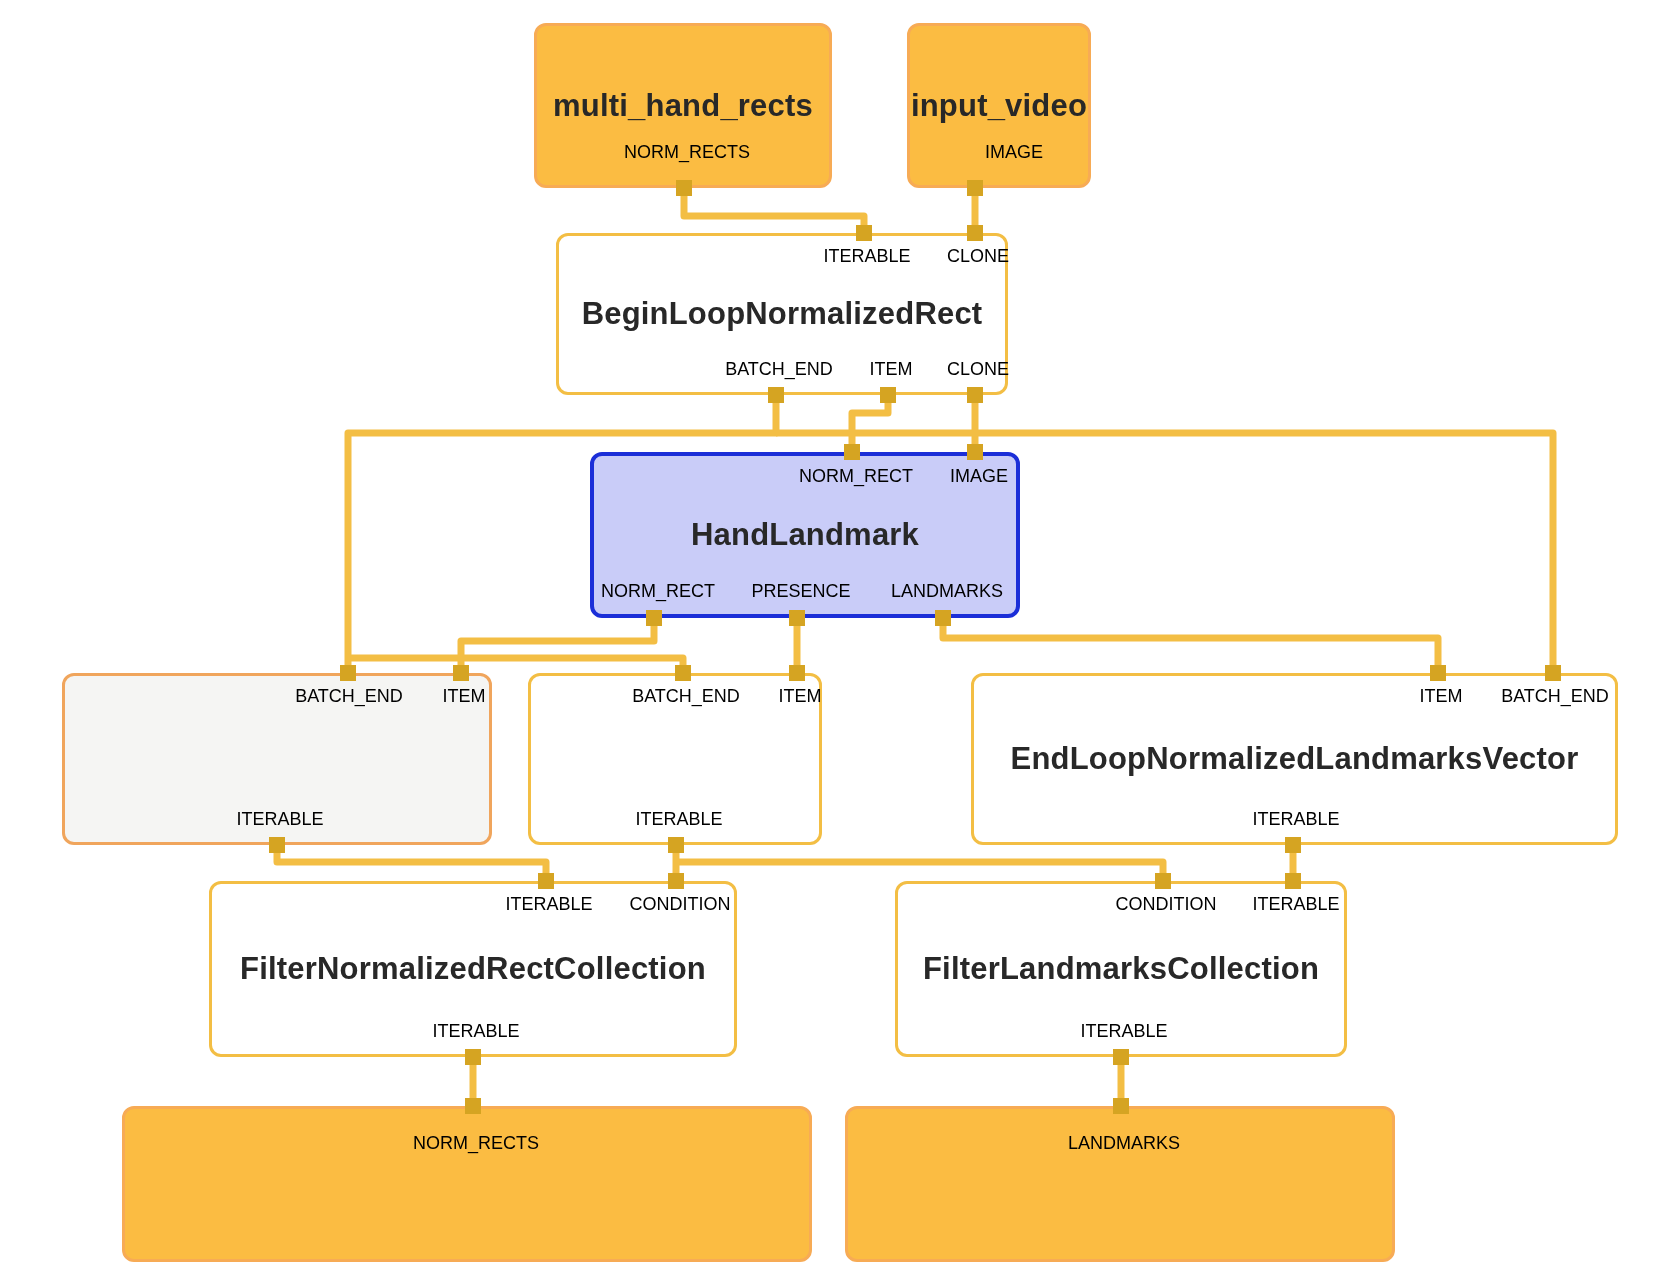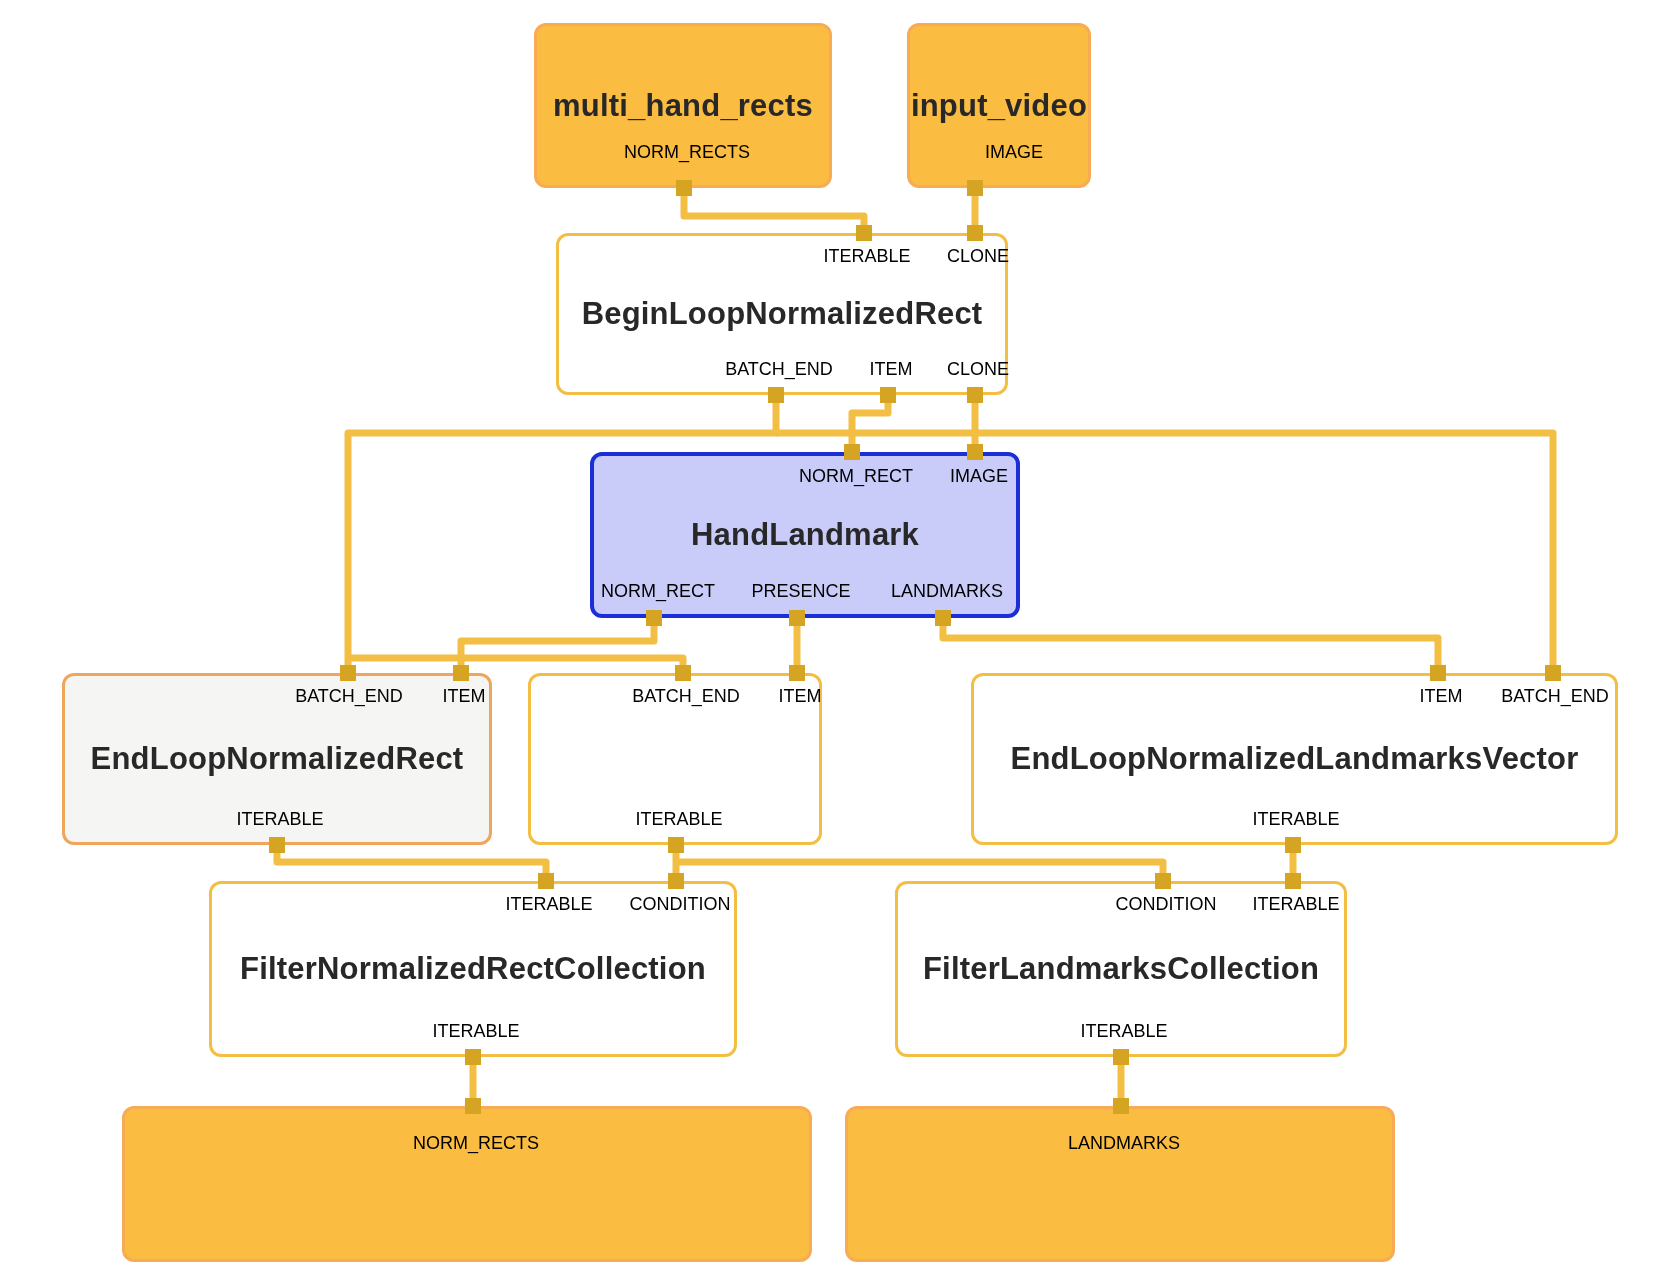--- a/index.html
+++ b/index.html
@@ -52,21 +52,20 @@
     <span class="pl pl-top" style="left:385px">IMAGE</span>
     <div class="title">HandLandmark</div>
     <span class="pl pl-bottom" style="left:64px">NORM_RECT</span>
     <span class="pl pl-bottom" style="left:207px">PRESENCE</span>
     <span class="pl pl-bottom" style="left:353px">LANDMARKS</span>
   </div>
 
   <div class="node calc-selected" style="left:62px;top:673px;width:430px;height:172px;">
     <span class="pl pl-top" style="left:284px">BATCH_END</span>
     <span class="pl pl-top" style="left:399px">ITEM</span>
-    <div class="title">EndLoopNormalizedRect</div>
     <span class="pl pl-bottom" style="left:215px">ITERABLE</span>
   </div>
 
   <div class="node calc" style="left:528px;top:673px;width:294px;height:172px;">
     <span class="pl pl-top" style="left:155px">BATCH_END</span>
     <span class="pl pl-top" style="left:269px">ITEM</span>
     <span class="pl pl-bottom" style="left:148px">ITERABLE</span>
   </div>
 
   <div class="node calc" style="left:971px;top:673px;width:647px;height:172px;">

